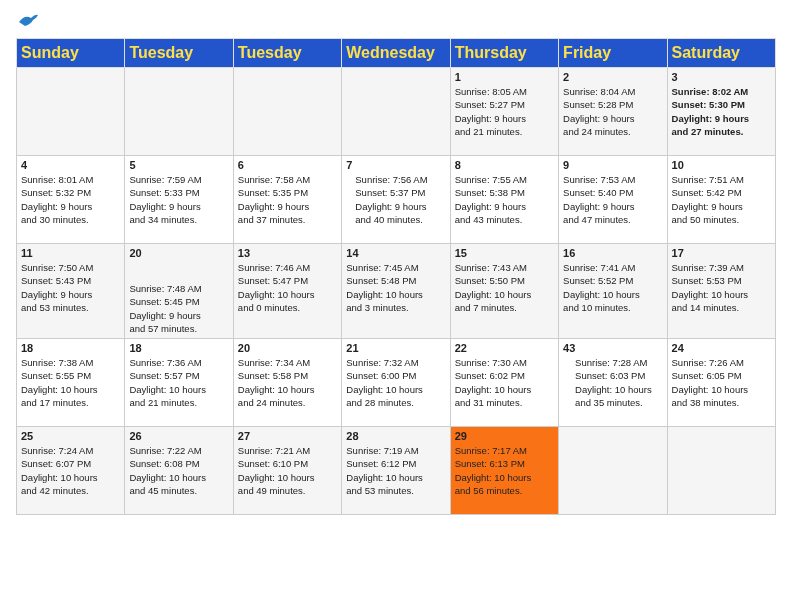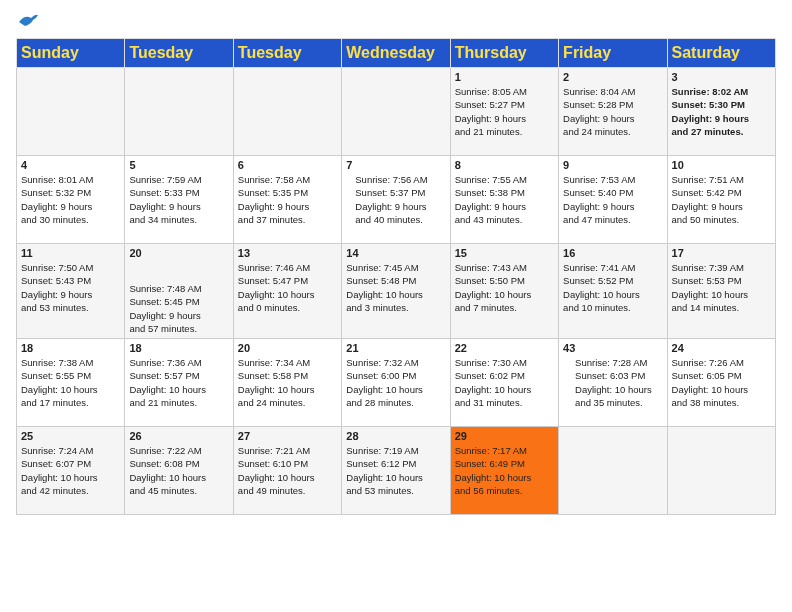--- a/index.html
+++ b/index.html
@@ -313,21 +313,21 @@
         <td style="background: rgb(245, 245, 245);">
           <span class="day-num">28</span>
           <div style="white-space: pre-line; line-height: 1.4;">Sunrise: 7:19 AM
 Sunset: 6:12 PM
 Daylight: 10 hours
 and 53 minutes.</div>
         </td>
         <td style="background: #f97316;">
           <span class="day-num">29</span>
           <div style="white-space: pre-line; line-height: 1.4;">Sunrise: 7:17 AM
-Sunset: 6:49 PM
+Sunset: 6:13 PM
 Daylight: 10 hours
 and 56 minutes.</div>
         </td>
         <td class="empty" style="background: rgb(245, 245, 245);"></td>
         <td class="empty" style="background: rgb(245, 245, 245);"></td>
       </tr>
     </tbody>
 </table>
 
 </body></html>

